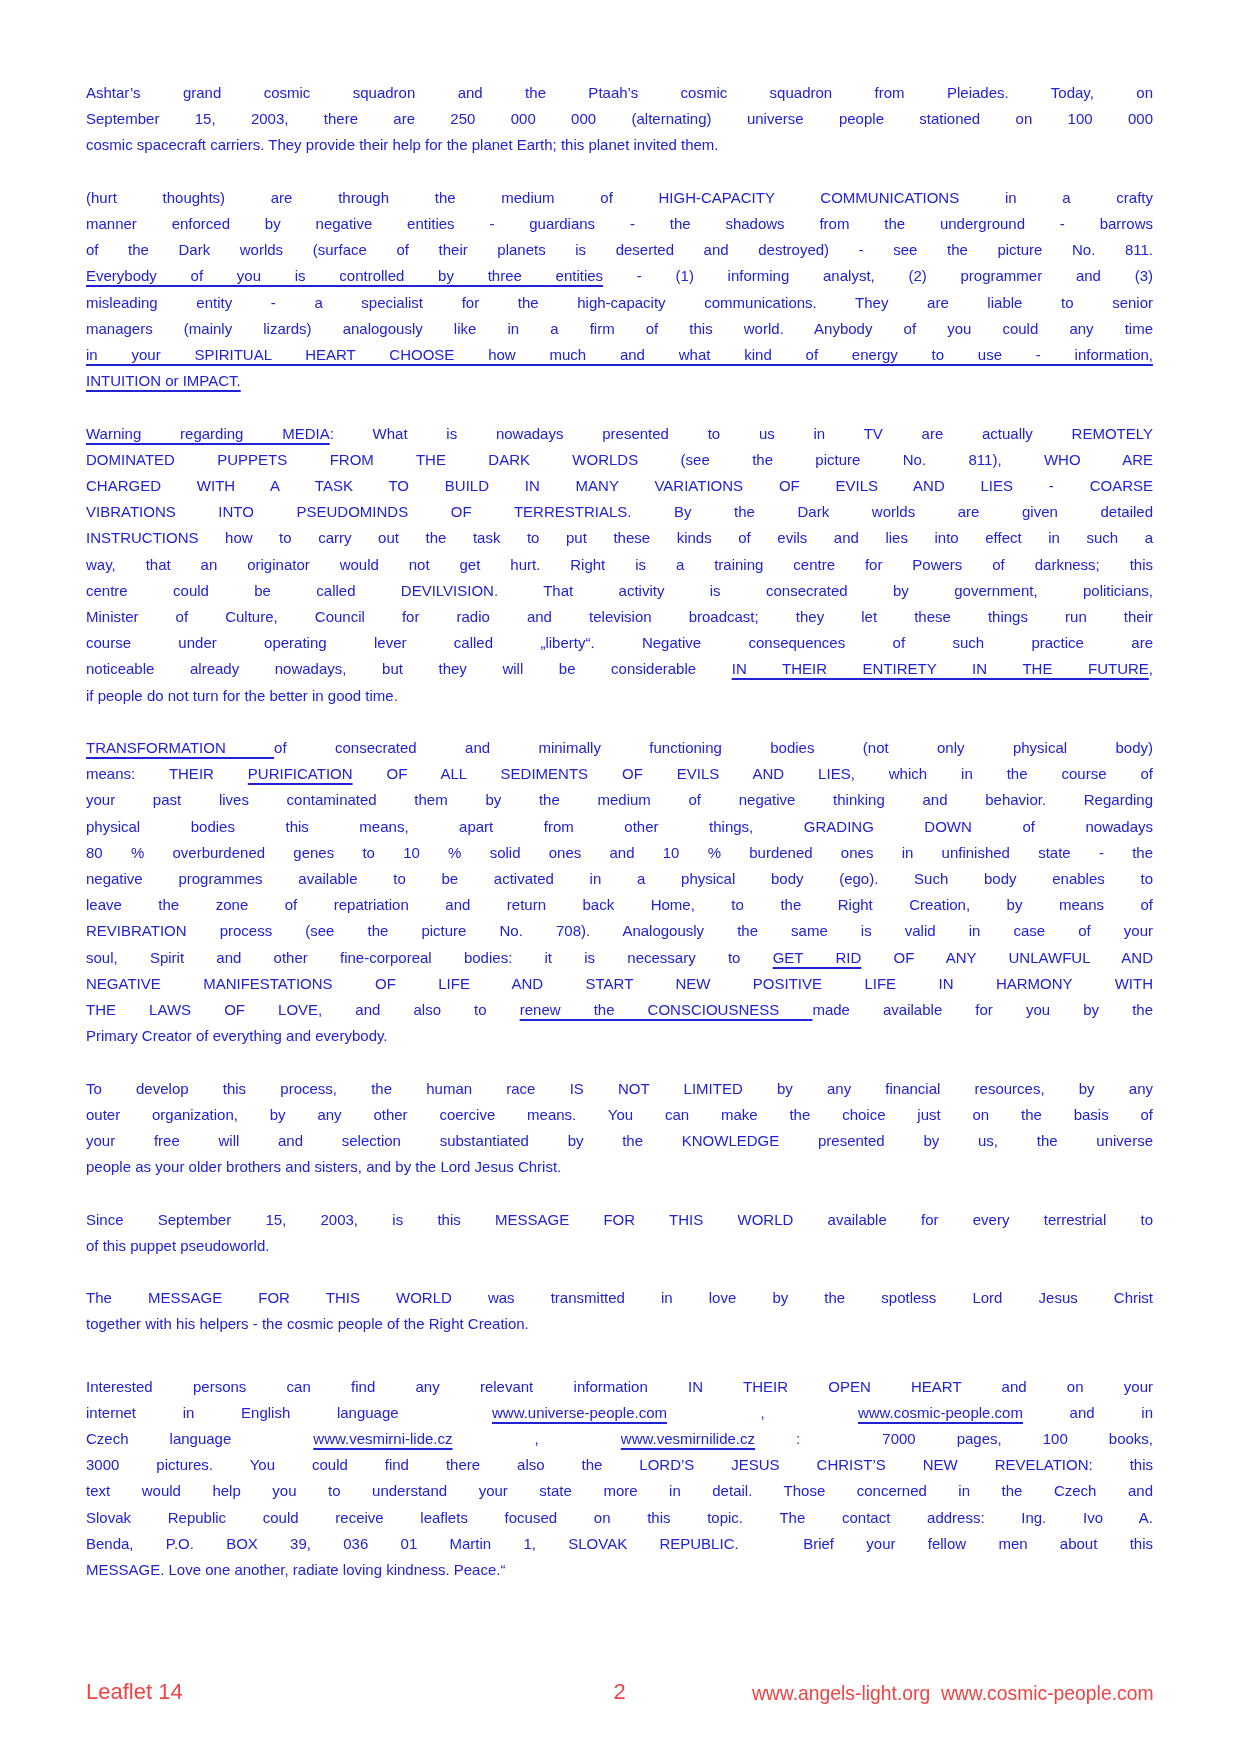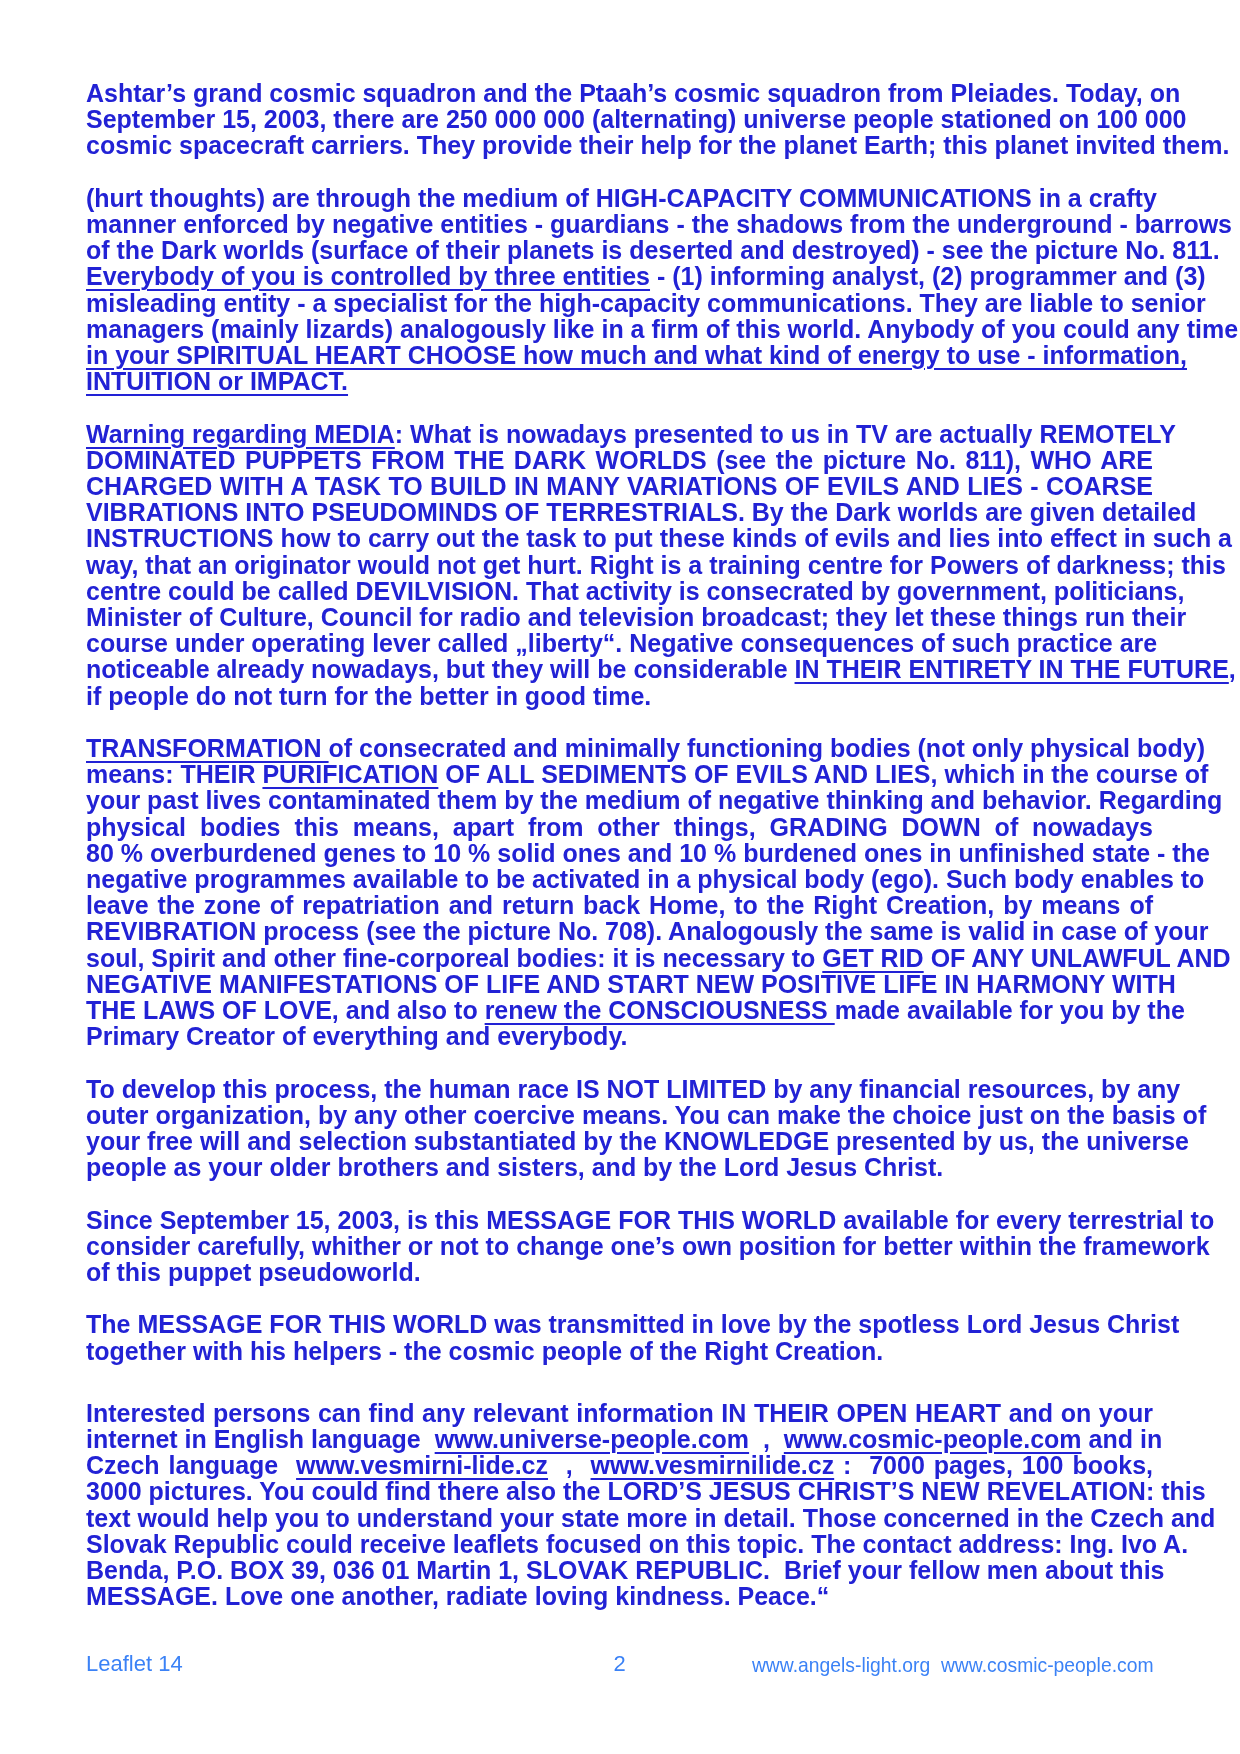--- a/index.html
+++ b/index.html
@@ -13,22 +13,22 @@
   }
   .content {
     position: absolute;
     left: 86px;
     top: 80px;
     width: 1067px;
   }
   .para { margin: 0 0 26.2px 0; }
   .para:last-child { margin-bottom: 0; margin-top: 36px; }
   .line {
-    font-weight: bold;
-    font-size: 25px;
+    font-weight: normal;
+    font-size: 15px;
     line-height: 26.2px;
     white-space: nowrap;
     text-align: justify;
     text-align-last: justify;
     text-justify: inter-word;
   }
   .line.last { text-align-last: left; }
   .u {
     text-decoration: underline;
     text-decoration-thickness: 2px;
@@ -102,36 +102,35 @@
         <div class="line last"><span>Primary Creator of everything and everybody.</span></div>
       </div>
       <div class="para">
         <div class="line"><span>To develop this process, the human race IS NOT LIMITED by any financial resources, by any</span></div>
         <div class="line"><span>outer organization, by any other coercive means. You can make the choice just on the basis of</span></div>
         <div class="line"><span>your free will and selection substantiated by the KNOWLEDGE presented by us, the universe</span></div>
         <div class="line last"><span>people as your older brothers and sisters, and by the Lord Jesus Christ.</span></div>
       </div>
       <div class="para">
         <div class="line"><span>Since September 15, 2003, is this MESSAGE FOR THIS WORLD available for every terrestrial to</span></div>
-        <div class="line"><span>consider carefully, whither or not to change one’s own position for better within the framework</span></div>
         <div class="line last"><span>of this puppet pseudoworld.</span></div>
       </div>
       <div class="para">
         <div class="line"><span>The MESSAGE FOR THIS WORLD was transmitted in love by the spotless Lord Jesus Christ</span></div>
         <div class="line last"><span>together with his helpers - the cosmic people of the Right Creation.</span></div>
       </div>
       <div class="para">
         <div class="line"><span>Interested persons can find any relevant information IN THEIR OPEN HEART and on your</span></div>
         <div class="line"><span>internet in English language &nbsp;</span><span class="u">www.universe-people.com</span><span> &nbsp;, &nbsp;</span><span class="u">www.cosmic-people.com</span><span> and in</span></div>
         <div class="line"><span>Czech language &nbsp;</span><span class="u">www.vesmirni-lide.cz</span><span> &nbsp;, &nbsp;</span><span class="u">www.vesmirnilide.cz</span><span> : &nbsp;7000 pages, 100 books,</span></div>
         <div class="line"><span>3000 pictures. You could find there also the LORD’S JESUS CHRIST’S NEW REVELATION: this</span></div>
         <div class="line"><span>text would help you to understand your state more in detail. Those concerned in the Czech and</span></div>
         <div class="line"><span>Slovak Republic could receive leaflets focused on this topic. The contact address: Ing. Ivo A.</span></div>
         <div class="line"><span>Benda, P.O. BOX 39, 036 01 Martin 1, SLOVAK REPUBLIC. &nbsp;Brief your fellow men about this</span></div>
         <div class="line last"><span>MESSAGE. Love one another, radiate loving kindness. Peace.“</span></div>
       </div>
     </div>
-  <div class="footer" style="color: #3b82f6;">
+  <div class="footer" style="color: #ef4444; margin-top: 28px;">
     <span class="footer-left">Leaflet 14</span>
     <span class="footer-center">2</span>
     <span class="footer-right">www.angels-light.org &nbsp;www.cosmic-people.com</span>
   </div>
 </div>
 
 </body></html>

